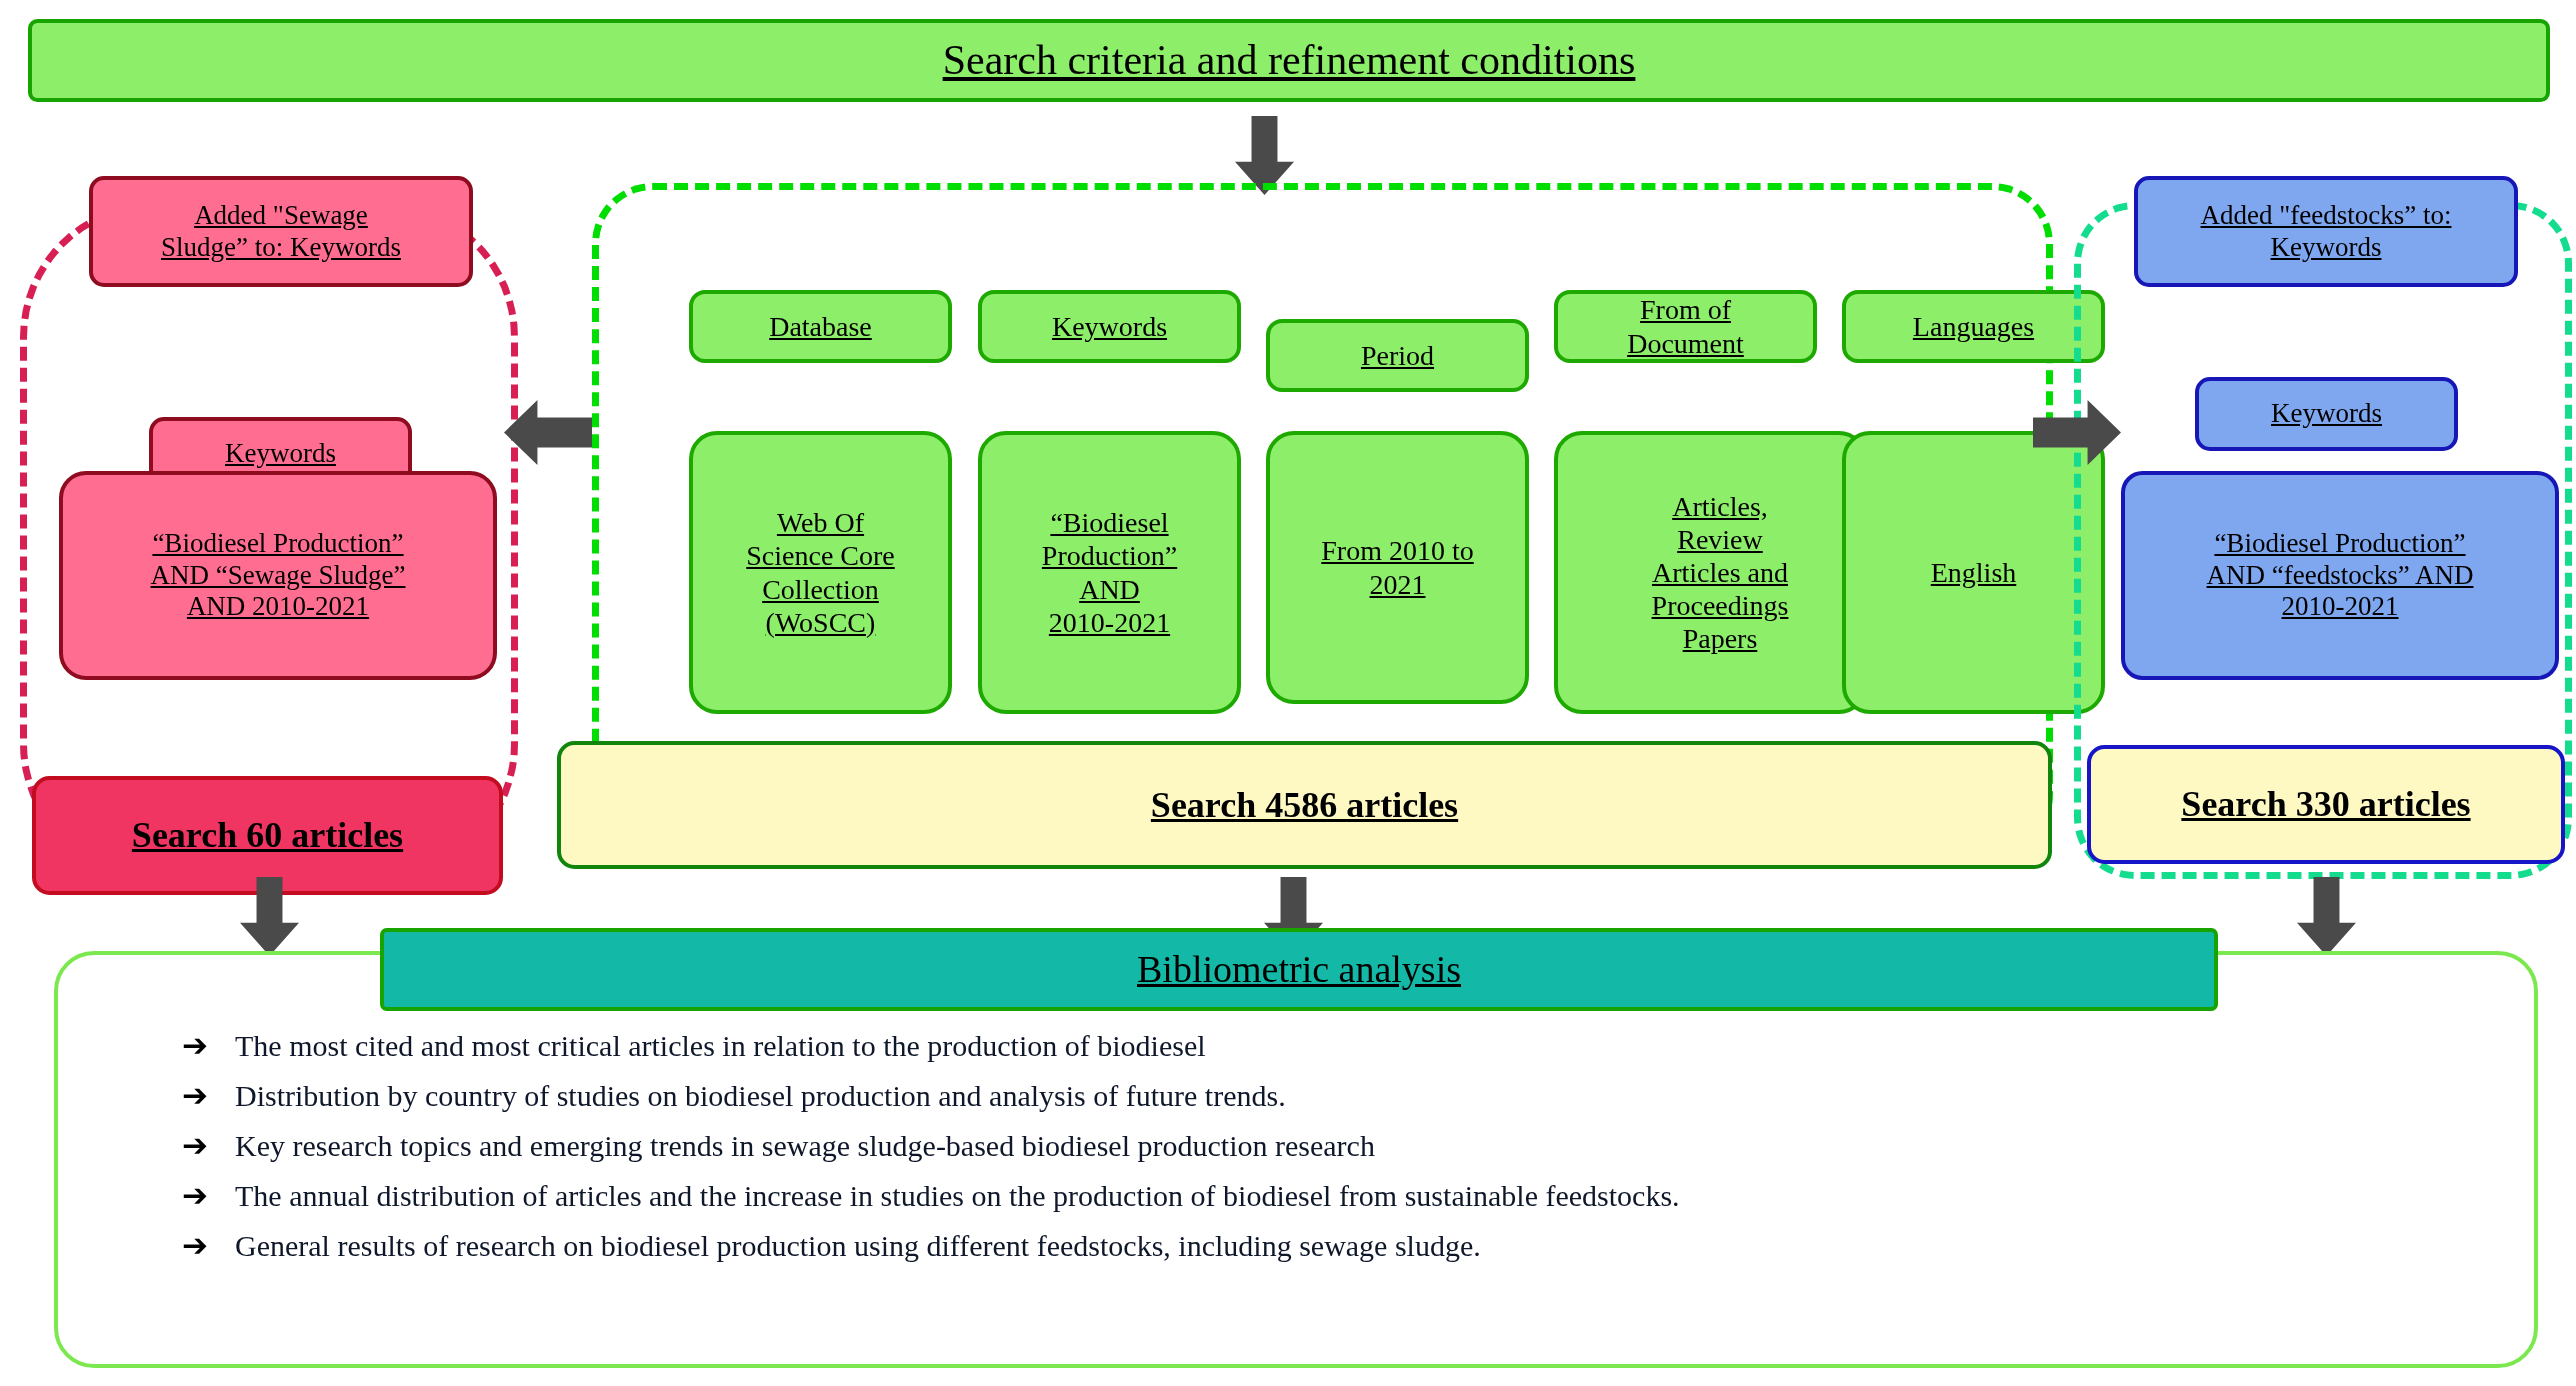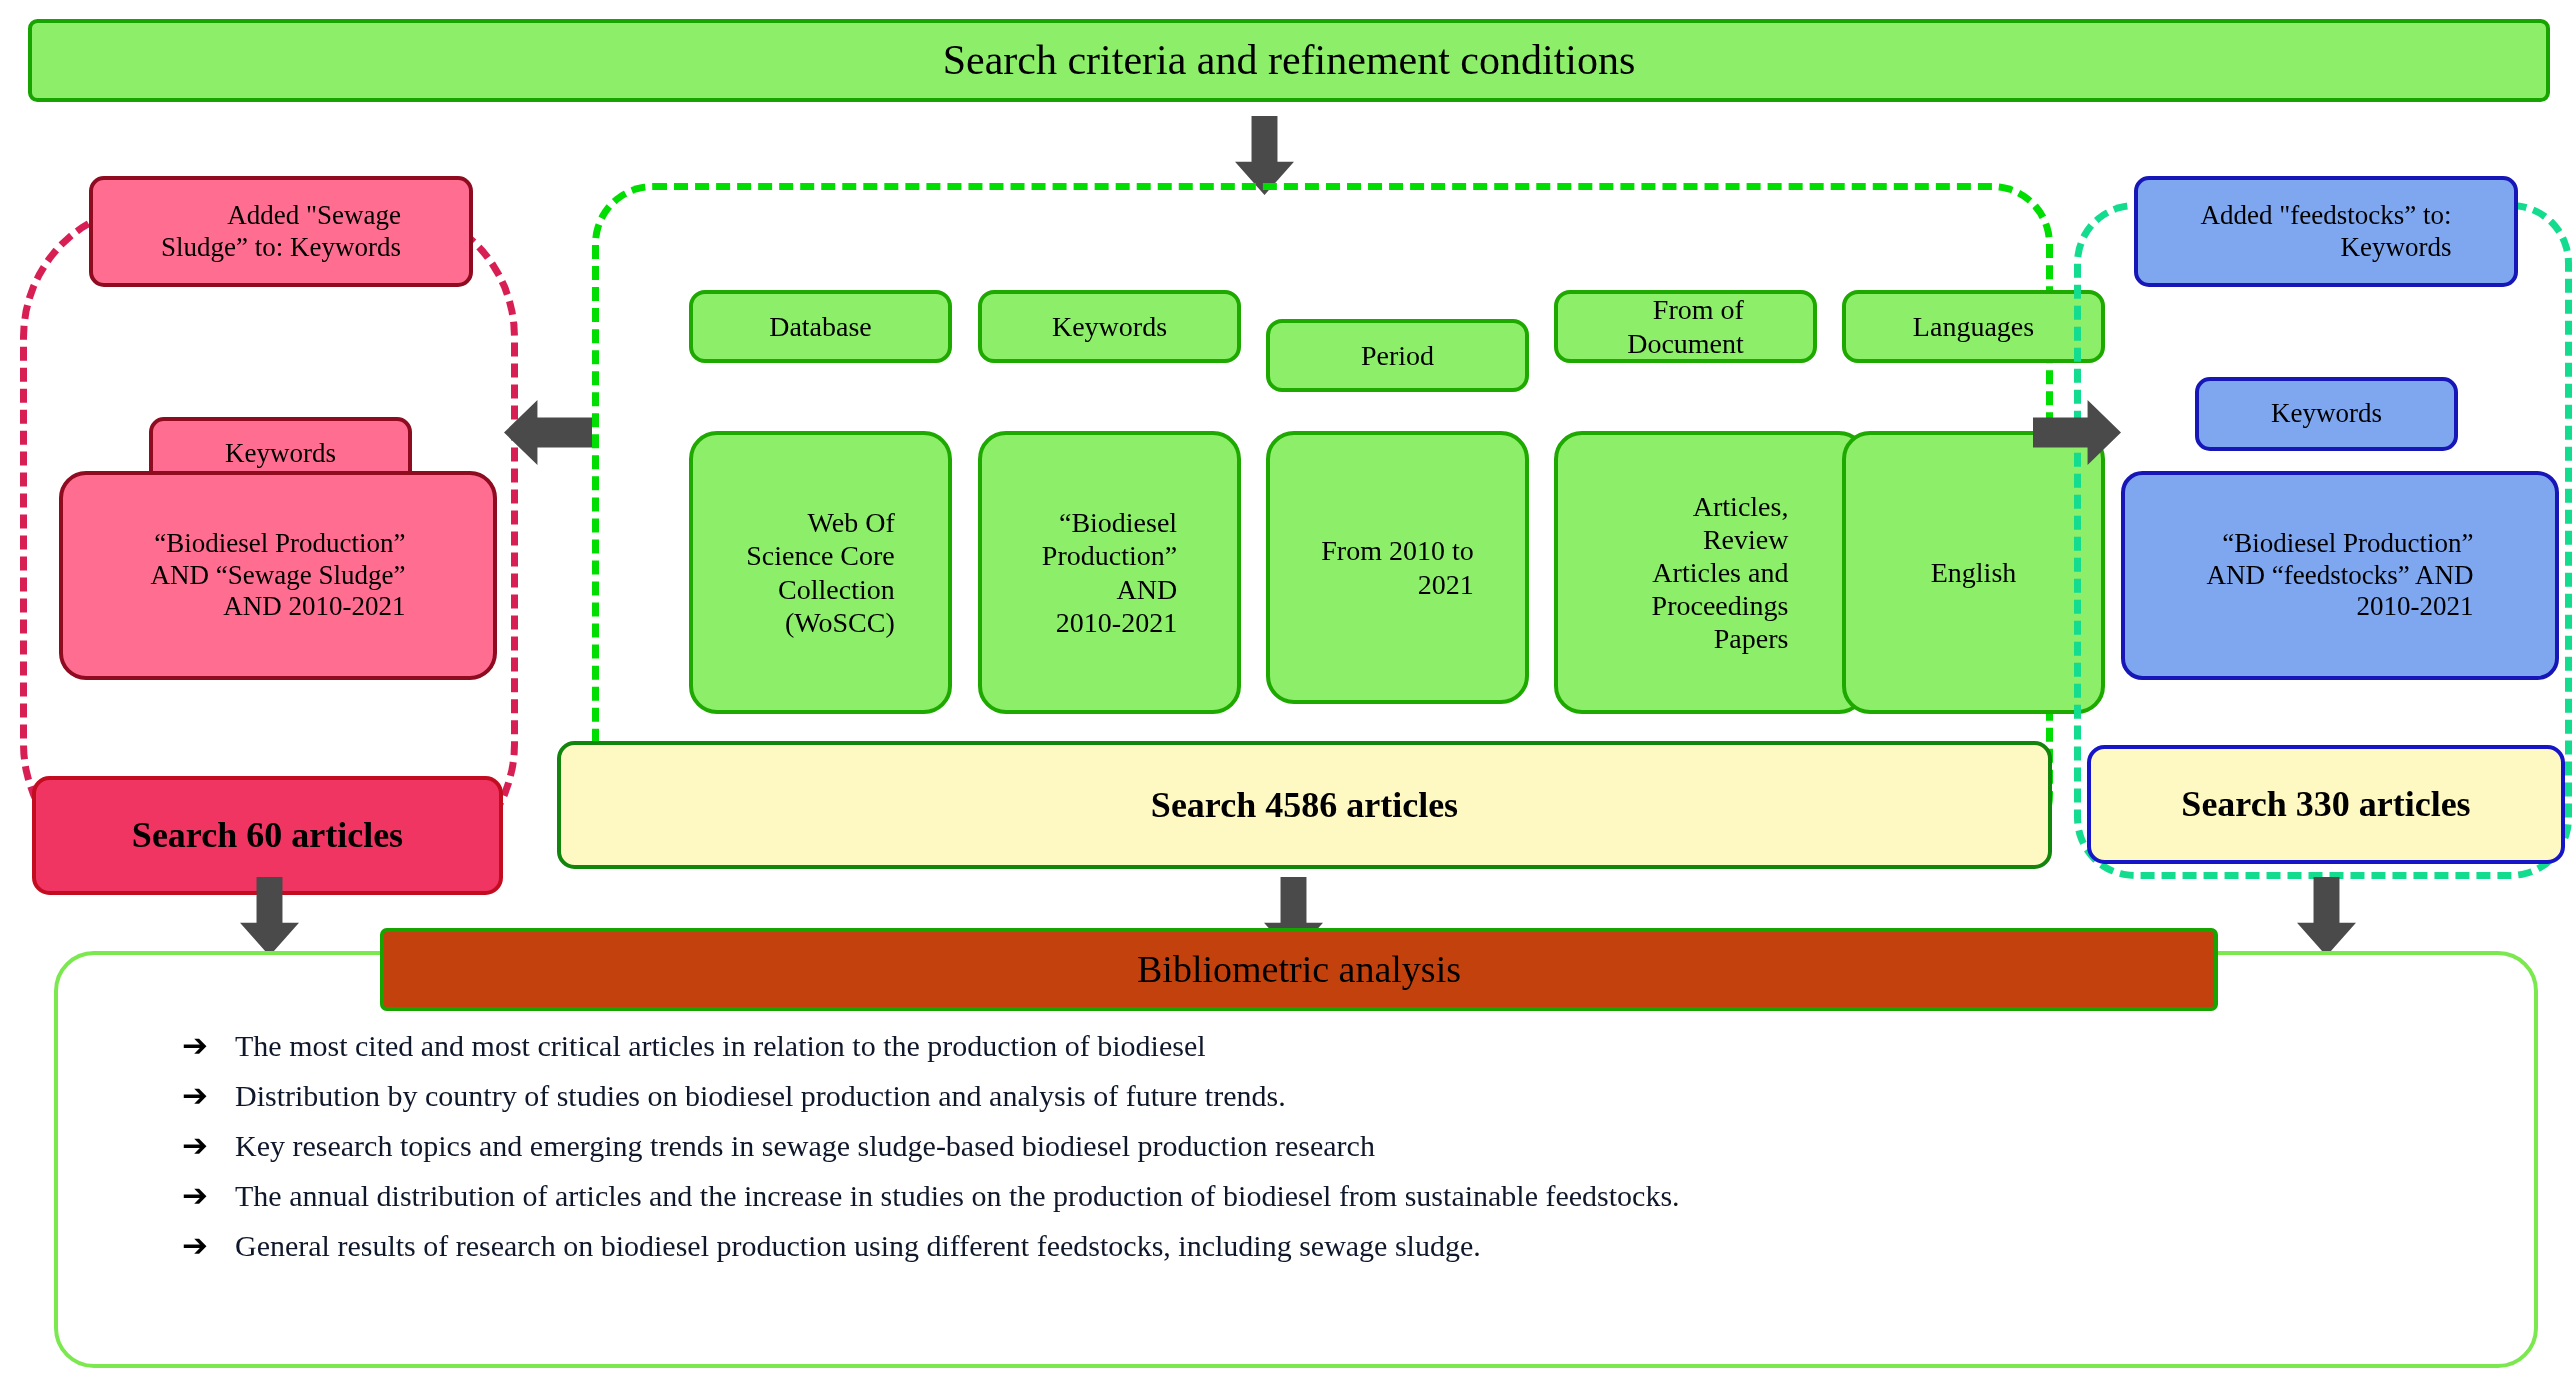--- a/index.html
+++ b/index.html
@@ -18,23 +18,24 @@
     overflow: hidden;
   }
 
   
   .box {
     position: absolute;
     box-sizing: border-box;
     display: flex;
     align-items: center;
     justify-content: center;
-    text-align: right;
+    text-align: center;
     line-height: 1.18;
     color: #000000;
+    text-decoration: underline;
   }
 
   
   #header-banner {
     left: 28px;
     top: 19px;
     width: 2522px;
     height: 83px;
     background: #8DEE6A;
     border: 4.7px solid #17A400;
@@ -145,21 +146,21 @@
     border: 4.7px solid #7CE850;
     border-radius: 40px;
     box-sizing: border-box;
     background: #ffffff;
   }
   #bibliometric-bar {
     left: 380px;
     top: 928px;
     width: 1838px;
     height: 83px;
-    background: #c2410c;
+    background: #14b8a6;
     border: 4.7px solid #17A400;
     border-radius: 6.7px;
     font-size: 38px;
   }
   #outcome-list {
     position: absolute;
     left: 182px;
     top: 1030px;
     width: 2289px;
     font-size: 30px;

